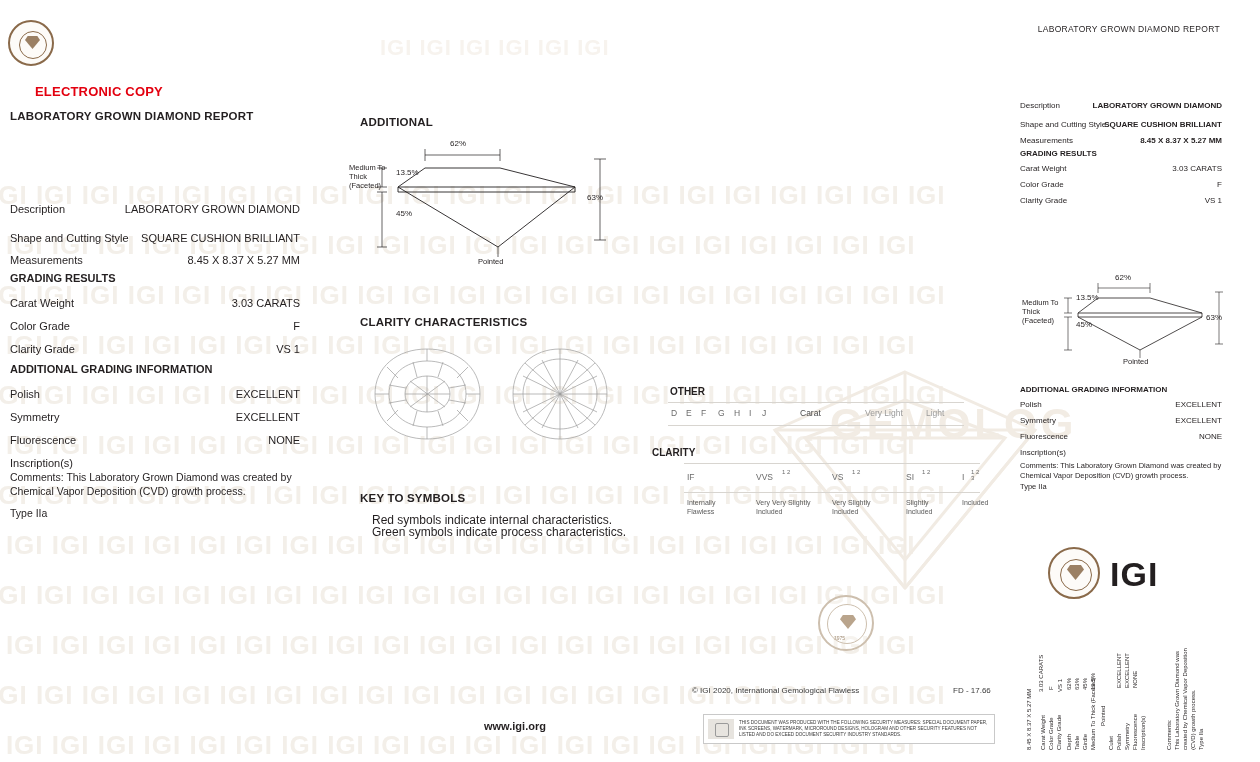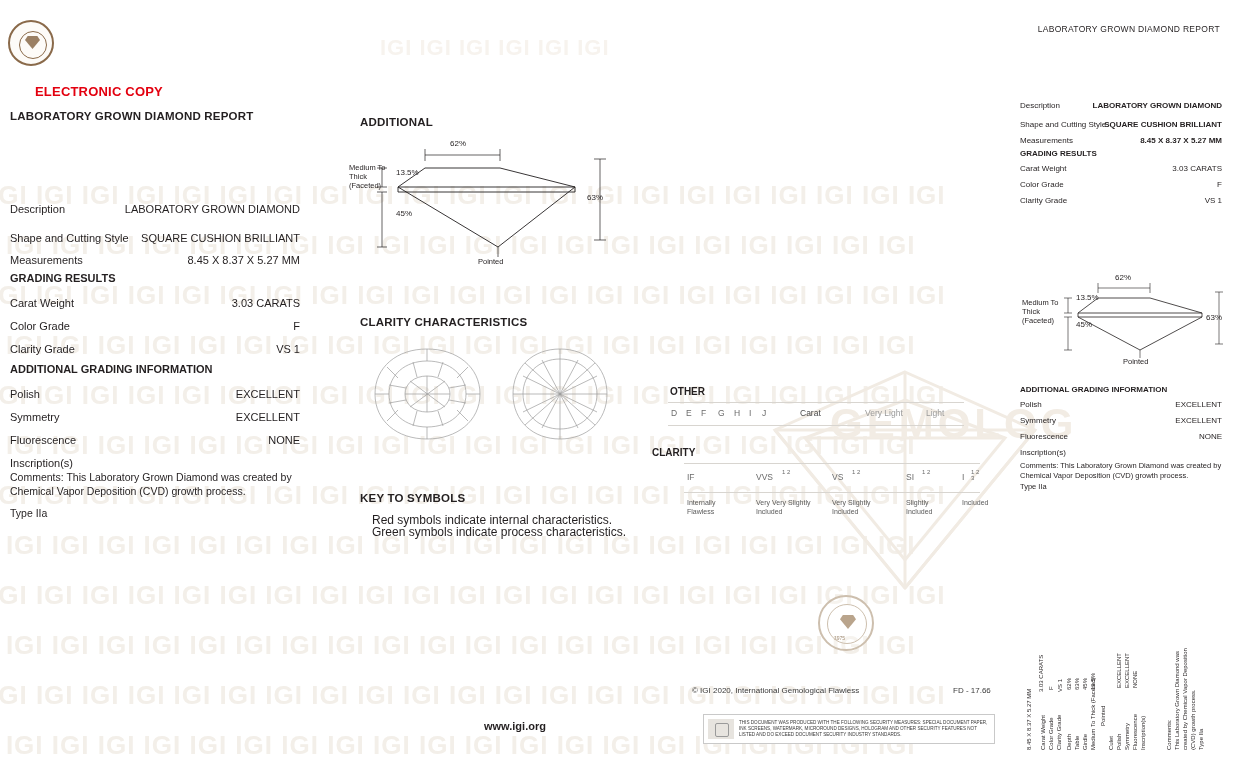--- a/index.html
+++ b/index.html
@@ -499,20 +499,26 @@
     </div>
     <div class="r-row" style="margin-top:1px;">
       <span class="k">Inscription(s)</span>
       <span class="v"></span>
     </div>
   </div>
 
   <div style="position:absolute;left:1020px;top:461px;width:205px;font-size:7.5px;line-height:10px;">Comments: This Laboratory Grown Diamond was created by Chemical Vapor Deposition (CVD) growth process.</div>
   <div style="position:absolute;left:1020px;top:482px;font-size:7.5px;">Type IIa</div>
 
+  <div class="igi-big">
+    <div class="igi-big-circle">
+        <div class="igi-big-diamond"></div>
+      </div>
+    <div class="igi-word">IGI</div>
+  </div>
 
   <div style="position:absolute;left:1022px;top:610px;width:200px;height:140px;">
     <div class="vert" style="left:10px;  bottom:0;  transform:rotate(-90deg); font-weight:normal;">8.45 X 8.37 X 5.27 MM</div>
     <div class="vert" style="left:24px;  bottom:0;  transform:rotate(-90deg);">Carat Weight</div>
     <div class="vert" style="left:32px;  bottom:0;  transform:rotate(-90deg);">Color Grade</div>
     <div class="vert" style="left:40px;  bottom:0;  transform:rotate(-90deg);">Clarity Grade</div>
     <div class="vert" style="left:22px;  bottom:58px; transform:rotate(-90deg);">3.03 CARATS</div>
     <div class="vert" style="left:32px;  bottom:60px; transform:rotate(-90deg);">F</div>
     <div class="vert" style="left:41px;  bottom:58px; transform:rotate(-90deg);">VS 1</div>
     <div class="vert" style="left:50px;  bottom:0;  transform:rotate(-90deg);">Depth</div>

